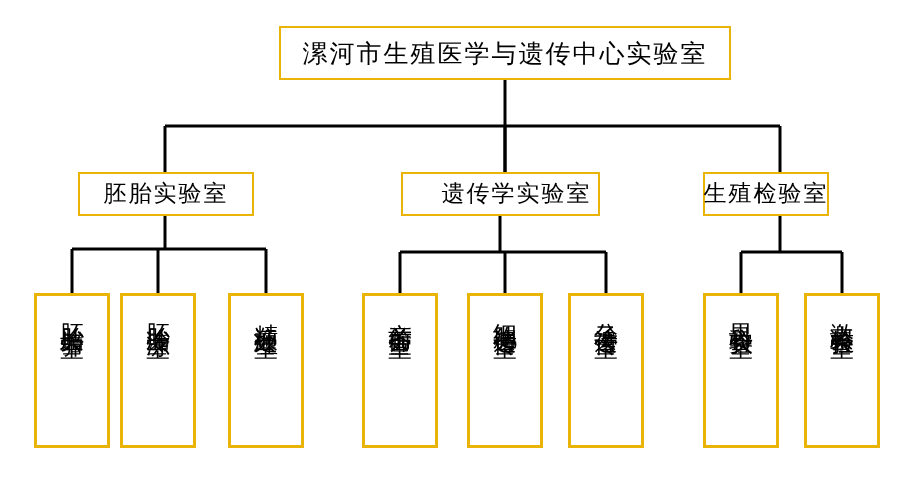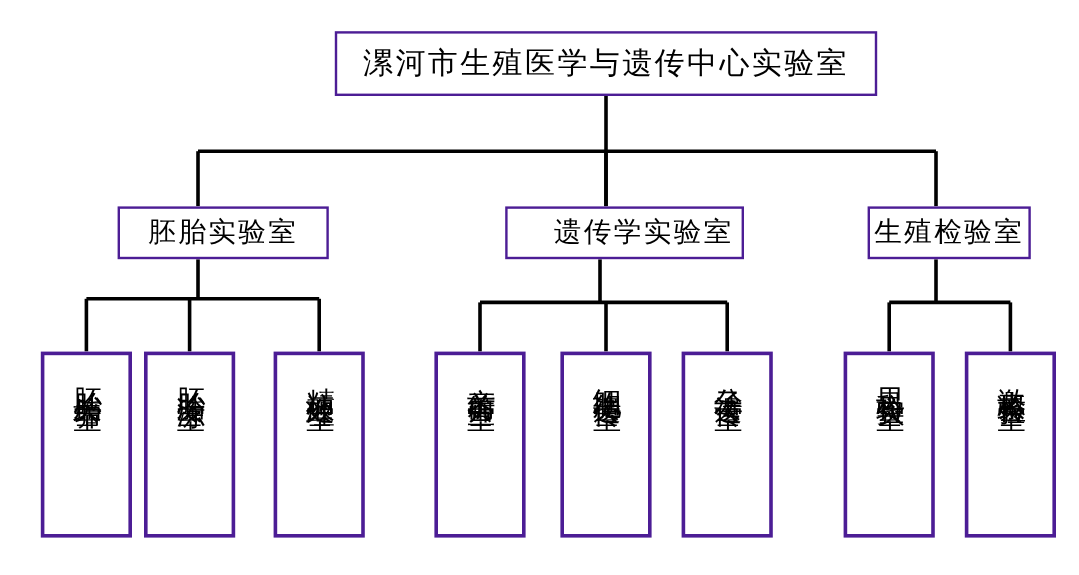--- a/index.html
+++ b/index.html
@@ -24,21 +24,21 @@
     left: 0;
     top: 0;
     width: 899px;
     height: 479px;
     pointer-events: none;
   }
   .node {
     position: absolute;
     box-sizing: border-box;
     background: #ffffff;
-    border: 2px solid #4c1d95;
+    border: 2px solid #eab308;
     display: flex;
     align-items: center;
     justify-content: center;
     z-index: 2;
   }
   .node-label {
     display: block;
     text-align: center;
     line-height: 1.08;
     letter-spacing: 1px;
@@ -54,29 +54,28 @@
   }
   .node.level-root .node-label {
     font-size: 25px;
     letter-spacing: 2px;
   }
   
   .node.level-branch {
     top: 172px;
     height: 44px;
     border-width: 2px;
-    margin-left: 20px;
   }
   .node.level-branch .node-label {
     font-size: 23px;
     letter-spacing: 2px;
   }
   .node.branch-0 { left: 78px;  width: 176px; }
   .node.branch-1 { left: 401px; width: 199px; padding-left: 32px; }
-  .node.branch-2 { left: 703px; width: 136px; }
+  .node.branch-2 { left: 703px; width: 126px; }
   
   .node.level-leaf {
     top: 293px;
     width: 76px;
     height: 155px;
     border-width: 3px;
     align-items: flex-start;
     padding-top: 8px;
   }
   .node.level-leaf .node-label {

